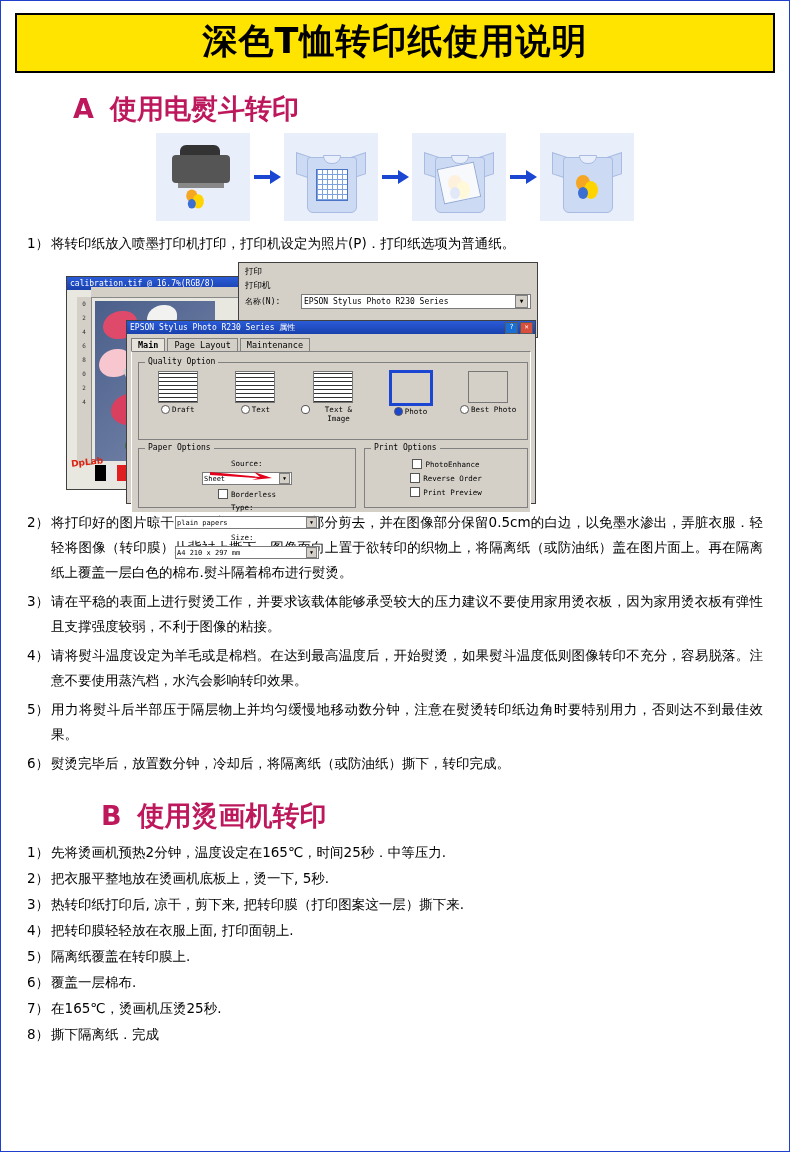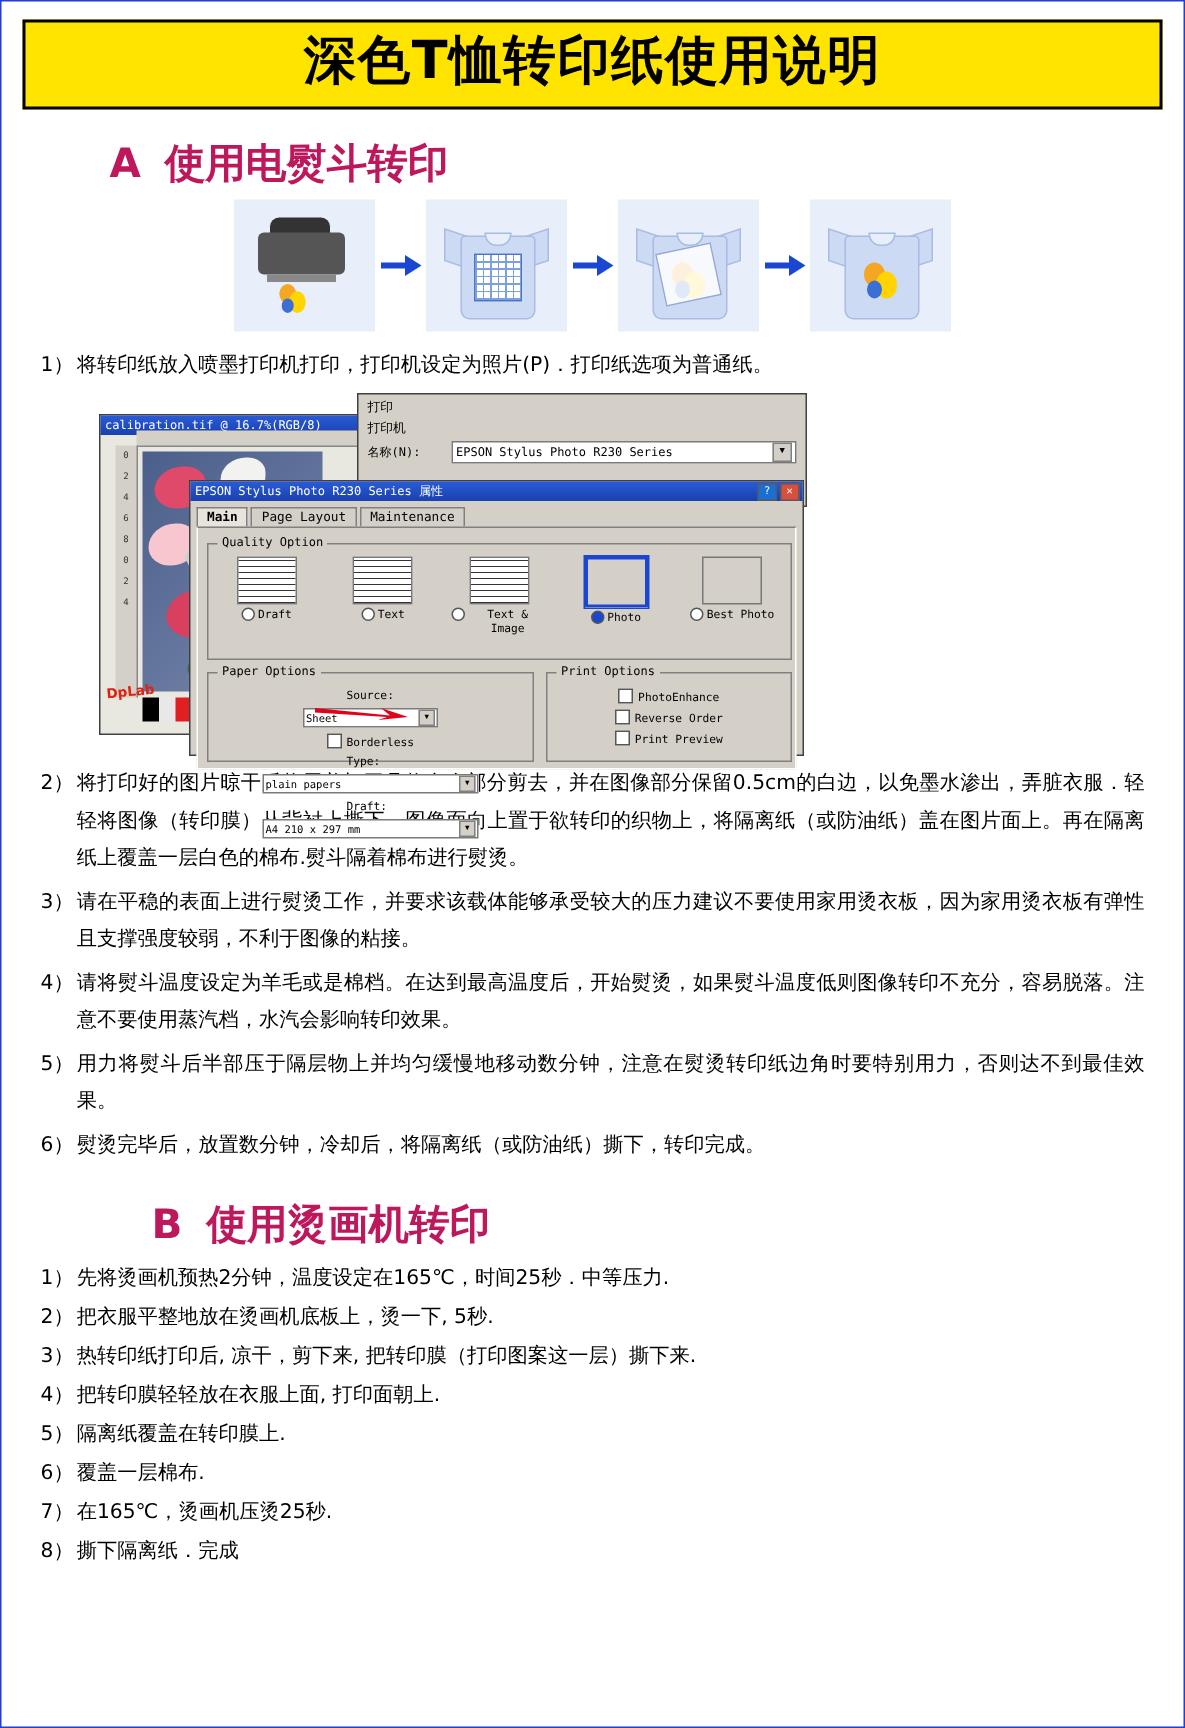--- a/index.html
+++ b/index.html
@@ -513,21 +513,21 @@
             </span>
           </div>
           <div class="prow">
             <span class="plabel">Type:</span>
             <span class="pcombo" style="width:140px;">
               <span>plain papers</span>
               <span class="arw">▼</span>
             </span>
           </div>
           <div class="prow">
-            <span class="plabel">Draft:</span>
+            <span class="plabel">Size:</span>
             <span class="pcombo" style="width:140px;">
               <span>A4 210 x 297 mm</span>
               <span class="arw">▼</span>
             </span>
           </div>
         </div>
 
         <div class="group" id="g-print">
           <span class="glabel">Print Options</span>
           <div class="prow" style="margin-top:8px;">

